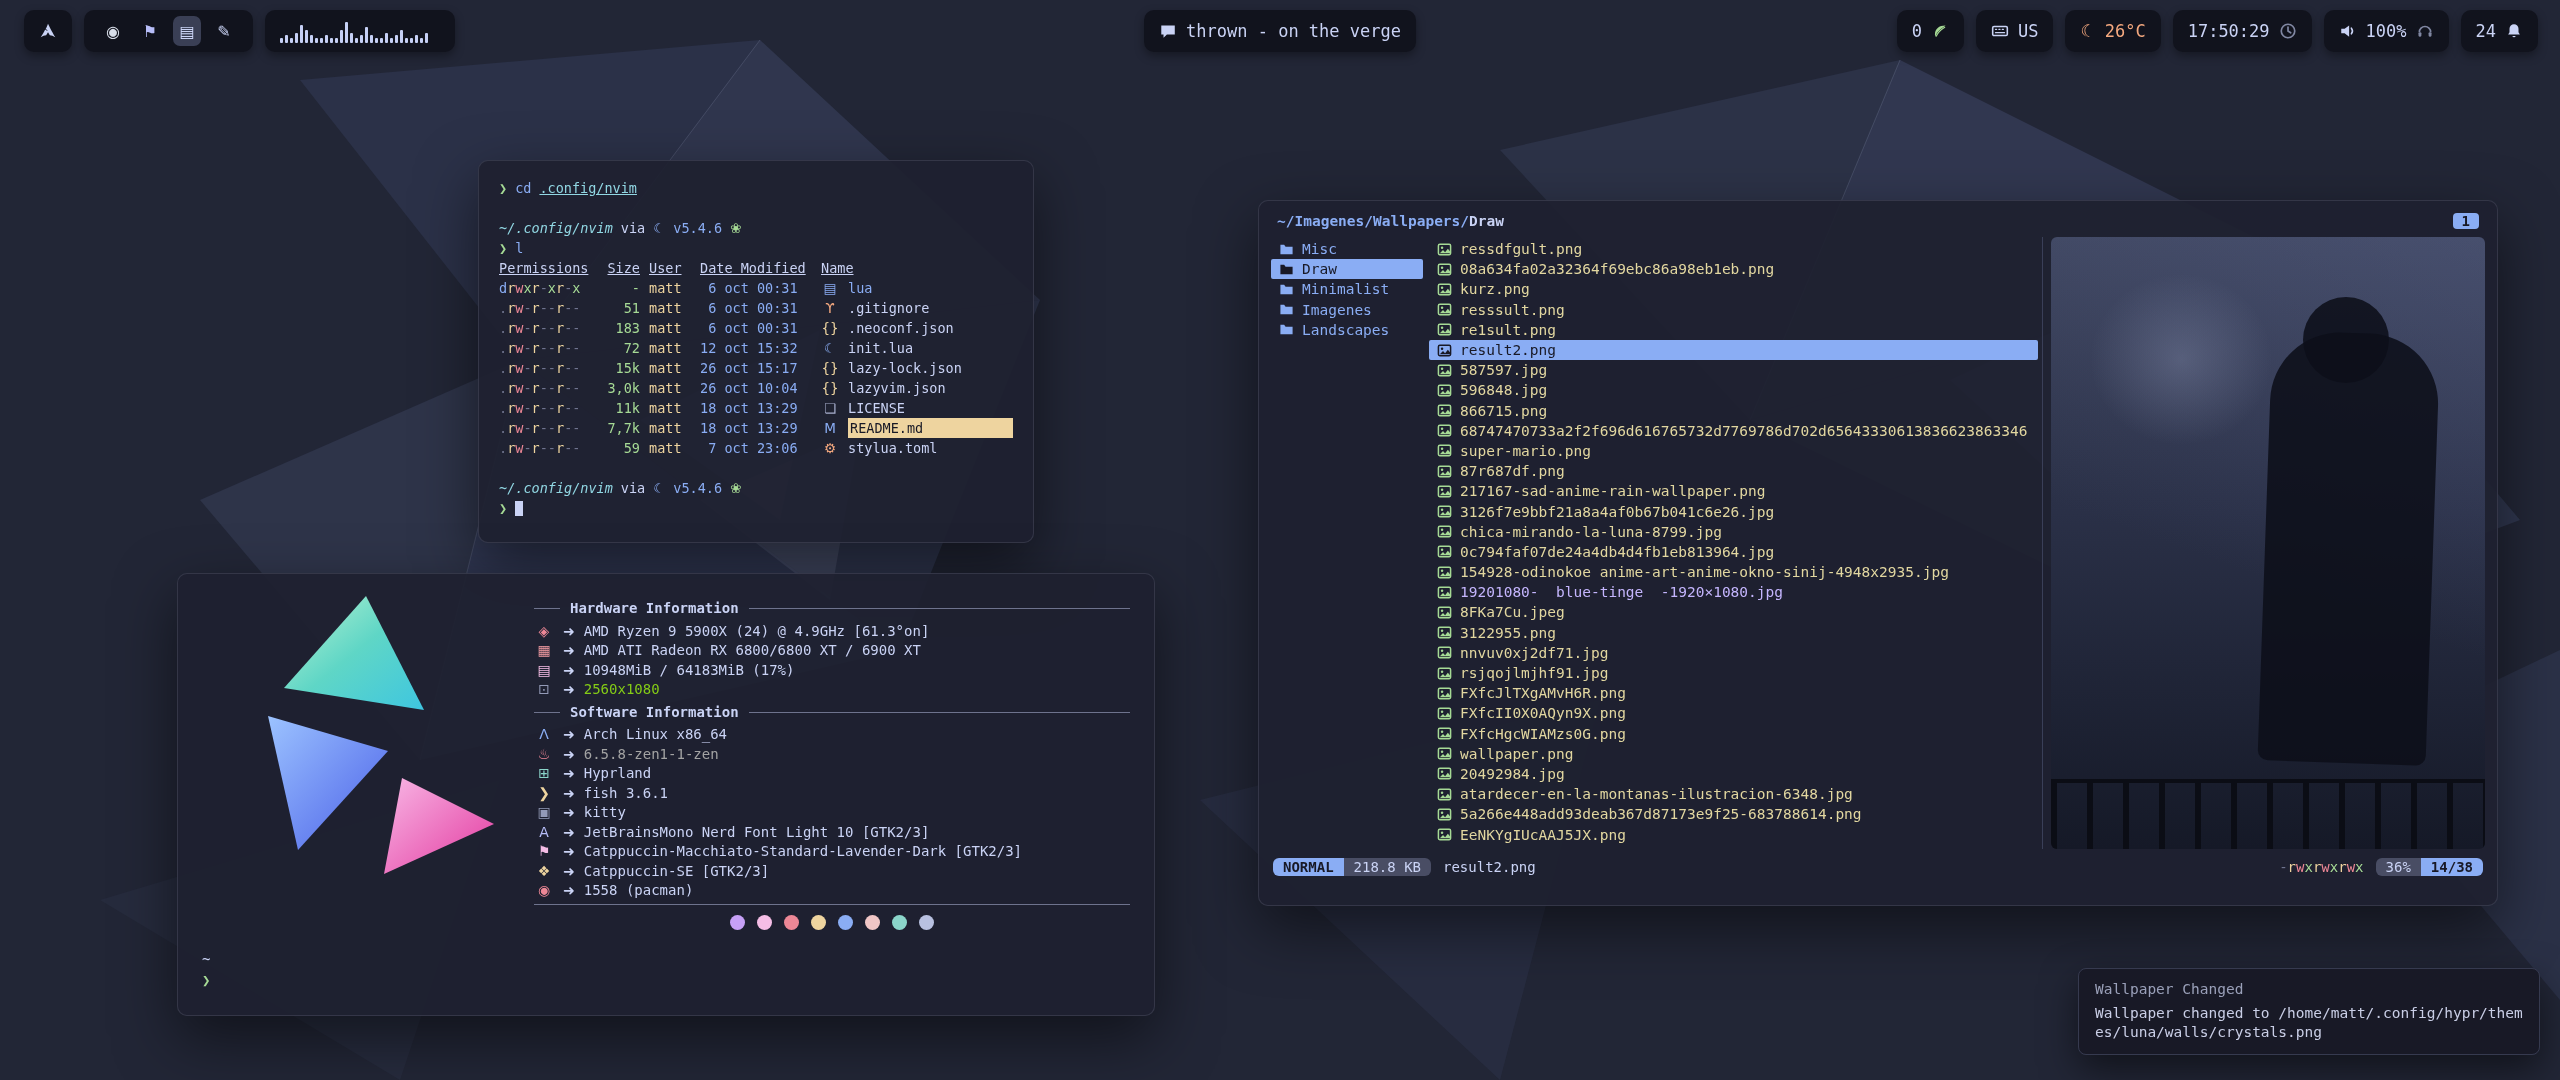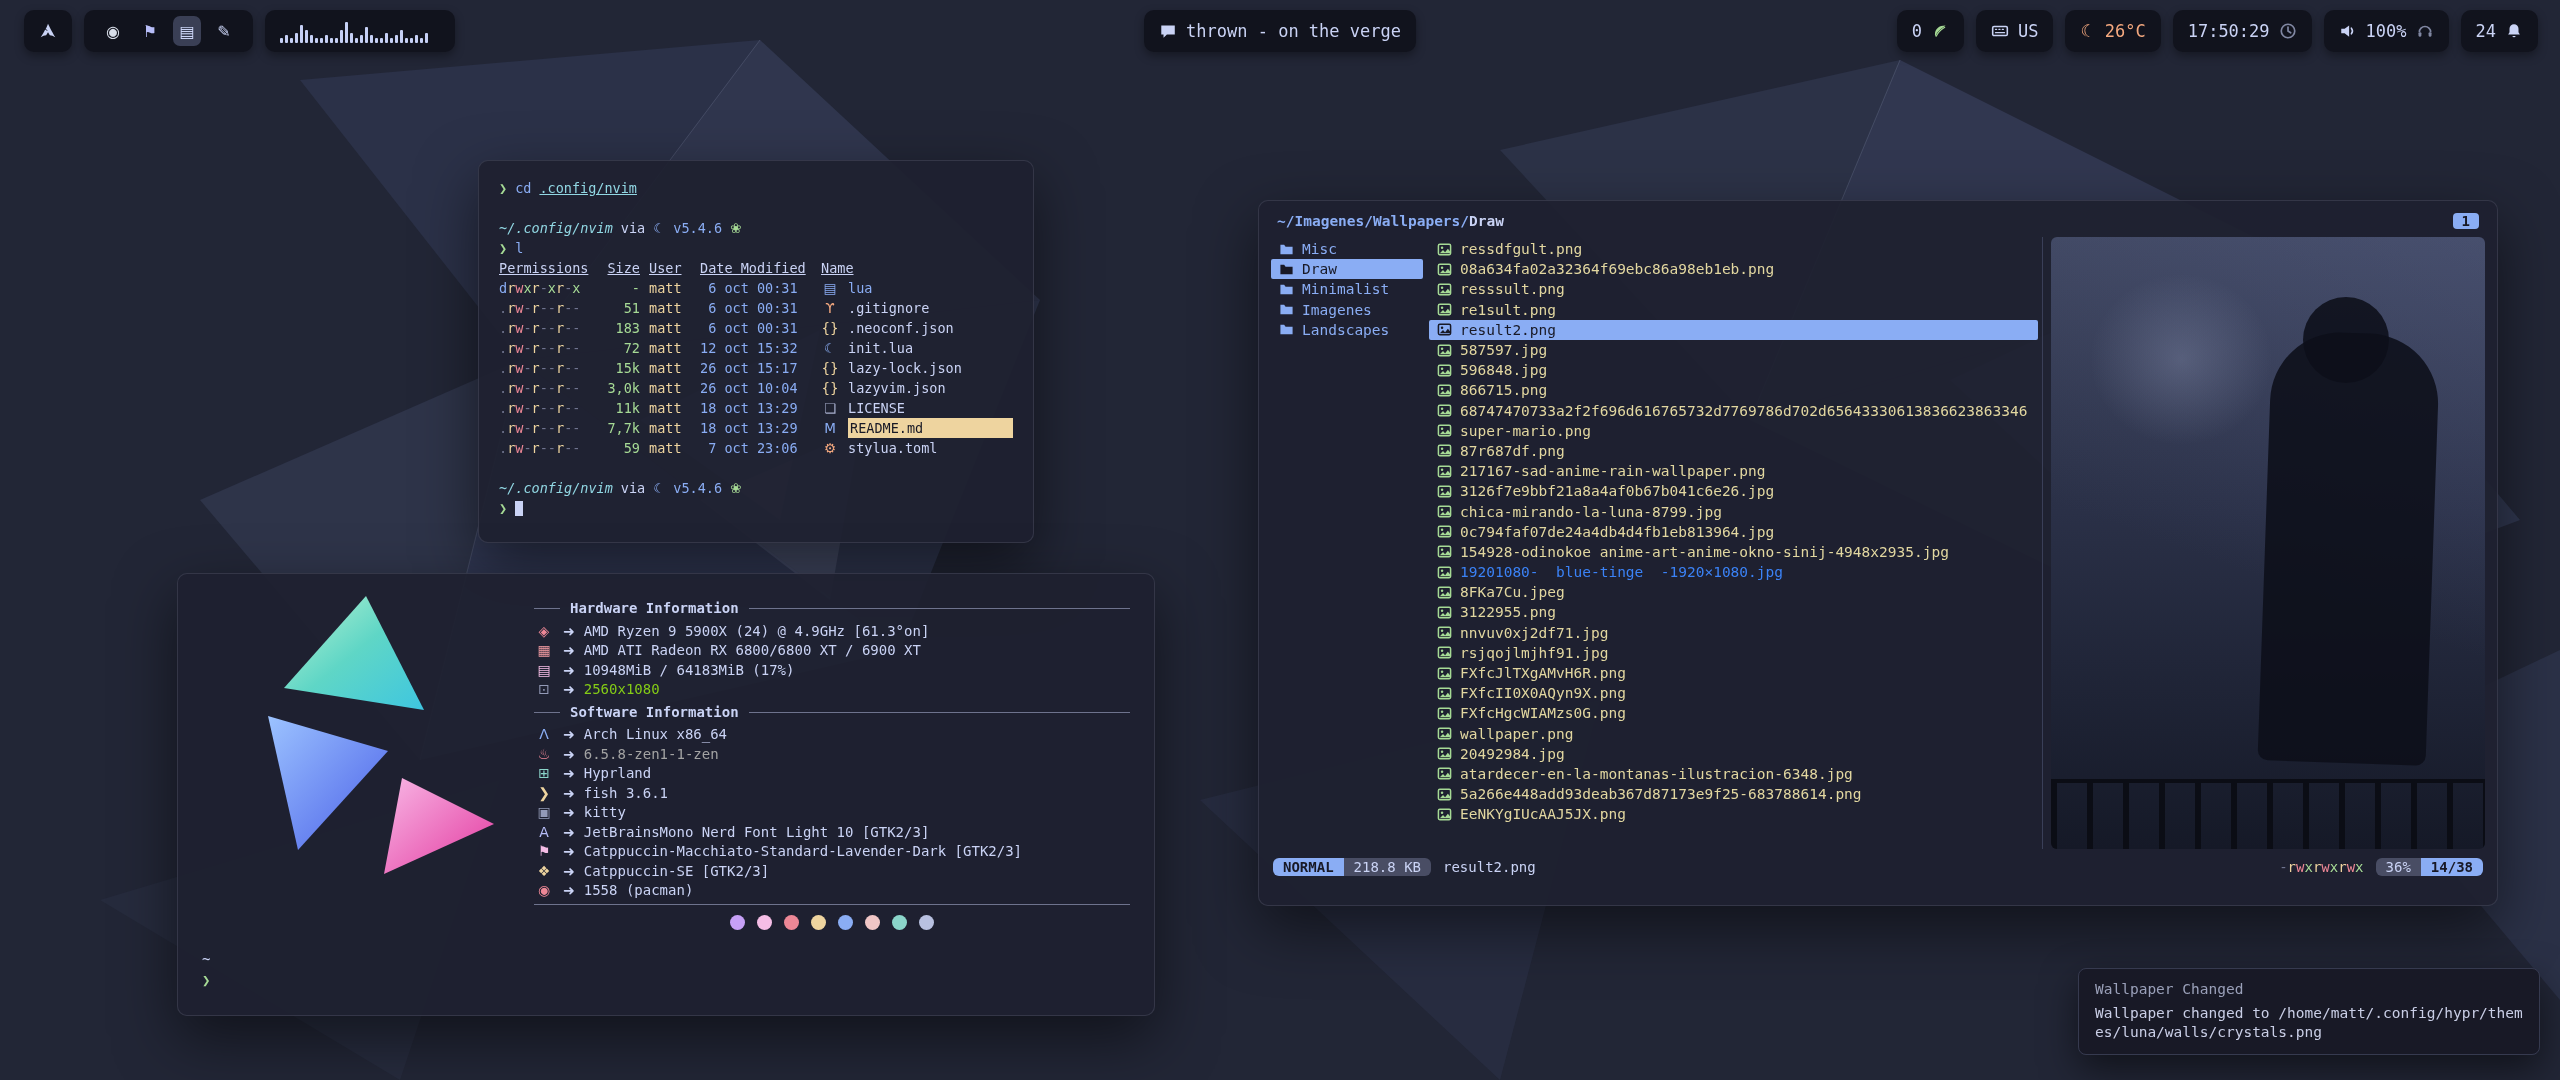--- a/index.html
+++ b/index.html
@@ -489,20 +489,26 @@
         <div class="fm-row">
           <svg class="ic" style="color: rgb(166, 218, 149);">
             <use href="#i-image"></use>
           </svg>
           <span class="fm-name" style="color: rgb(226, 215, 160);">08a634fa02a32364f69ebc86a98eb1eb.png</span>
         </div>
         <div class="fm-row">
           <svg class="ic" style="color: rgb(166, 218, 149);">
             <use href="#i-image"></use>
           </svg>
+          <span class="fm-name" style="color: rgb(226, 215, 160);">kurz.png</span>
+        </div>
+        <div class="fm-row">
+          <svg class="ic" style="color: rgb(166, 218, 149);">
+            <use href="#i-image"></use>
+          </svg>
           <span class="fm-name" style="color: rgb(226, 215, 160);">resssult.png</span>
         </div>
         <div class="fm-row">
           <svg class="ic" style="color: rgb(166, 218, 149);">
             <use href="#i-image"></use>
           </svg>
           <span class="fm-name" style="color: rgb(226, 215, 160);">re1sult.png</span>
         </div>
         <div class="fm-row sel">
           <svg class="ic" style="color: rgb(24, 25, 38);">
@@ -573,21 +579,21 @@
         <div class="fm-row">
           <svg class="ic" style="color: rgb(166, 218, 149);">
             <use href="#i-image"></use>
           </svg>
           <span class="fm-name" style="color: rgb(226, 215, 160);">154928-odinokoe_anime-art-anime-okno-sinij-4948x2935.jpg</span>
         </div>
         <div class="fm-row">
           <svg class="ic" style="color: rgb(166, 218, 149);">
             <use href="#i-image"></use>
           </svg>
-          <span class="fm-name" style="color: #3b82f6;">19201080-__blue-tinge__-1920×1080.jpg</span>
+          <span class="fm-name" style="color: #c4b5fd;">19201080-__blue-tinge__-1920×1080.jpg</span>
         </div>
         <div class="fm-row">
           <svg class="ic" style="color: rgb(166, 218, 149);">
             <use href="#i-image"></use>
           </svg>
           <span class="fm-name" style="color: rgb(226, 215, 160);">8FKa7Cu.jpeg</span>
         </div>
         <div class="fm-row">
           <svg class="ic" style="color: rgb(166, 218, 149);">
             <use href="#i-image"></use>

